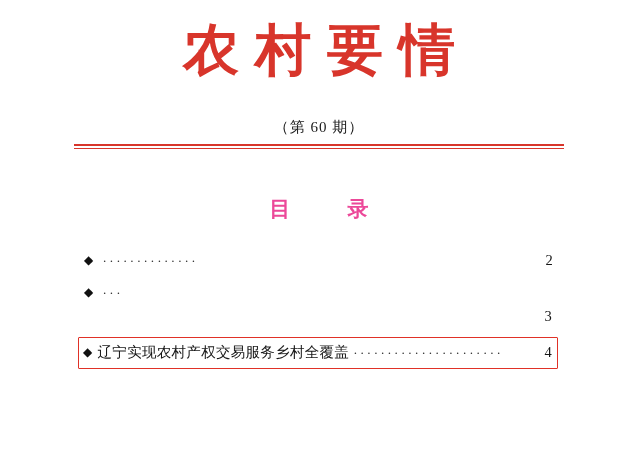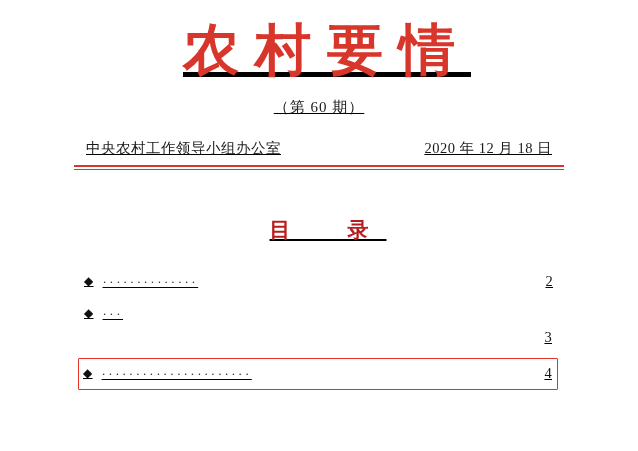--- a/index.html
+++ b/index.html
@@ -12,21 +12,20 @@
     background: #ffffff;
     font-family: "Liberation Serif", "DejaVu Serif", serif;
     overflow: hidden;
   }
   .page {
     position: relative;
     width: 638px;
     height: 451px;
     background: #ffffff;
     box-sizing: border-box;
-    text-decoration: underline;
   }
 
   
   .masthead {
     text-align: center;
     padding-top: 14px;
   }
   .masthead-title {
     color: #d8352b;
     font-family: "DejaVu Serif", "Liberation Serif", serif;
@@ -34,21 +33,21 @@
     font-weight: bold;
     letter-spacing: 16px;
     text-indent: 16px;
     line-height: 1.25;
     white-space: nowrap;
   }
 
   
   .issue-line {
     text-align: center;
-    margin-top: 14px;
+    margin-top: 34px;
     font-size: 15px;
     color: #1a1a1a;
     letter-spacing: 1px;
   }
 
   
   .byline-row {
     position: relative;
     margin: 22px 86px 0 86px;
     display: flex;
@@ -78,21 +77,21 @@
     background: #d8352b;
     margin-top: 2px;
   }
 
   
   .contents-heading {
     text-align: center;
     margin-top: 46px;
     font-size: 21px;
     font-weight: bold;
-    color: #b91c1c;
+    color: #ec4899;
     letter-spacing: 18px;
     text-indent: 18px;
   }
 
   
   .toc {
     margin: 24px 82px 0 82px;
   }
   .toc-entry {
     position: relative;
@@ -151,24 +150,20 @@
 <body>
 
 <div class="page">
 
   <div class="masthead">
     <div class="masthead-title">农村要情</div>
   </div>
 
   <div class="issue-line">（第 60 期）</div>
 
-  <div class="byline-row">
-    <div class="byline-left">中央农村工作领导小组办公室</div>
-    <div class="byline-right">2020 年 12 月 18 日</div>
-  </div>
 
   <div class="rules">
     <div class="rule-thick"></div>
     <div class="rule-thin"></div>
   </div>
 
   <div class="contents-heading">目　录</div>
 
   <div class="toc">
 
@@ -184,20 +179,21 @@
       <div class="toc-line1">
         <span class="bullet">◆</span>
         <span class="dots">···</span>
       </div>
       <div class="toc-line2">3</div>
     </div>
 
     <div class="toc-entry highlighted">
       <div class="toc-line1">
         <span class="bullet">◆</span>
+        <span class="toc-text">辽宁实现农村产权交易服务乡村全覆盖</span>
         <span class="dots">······················</span>
         <span class="page-num">4</span>
       </div>
     </div>
 
   </div>
 
 </div>
 
 </body></html>

